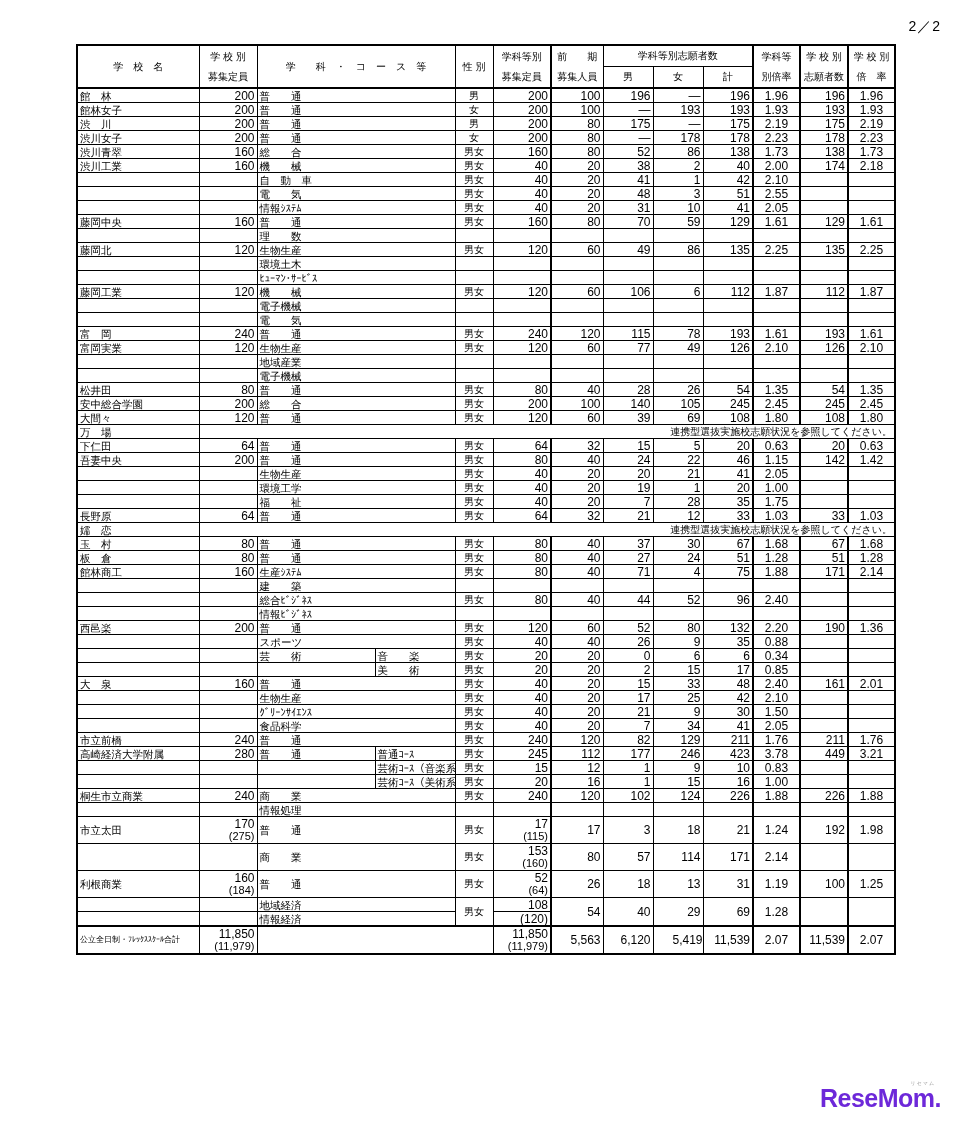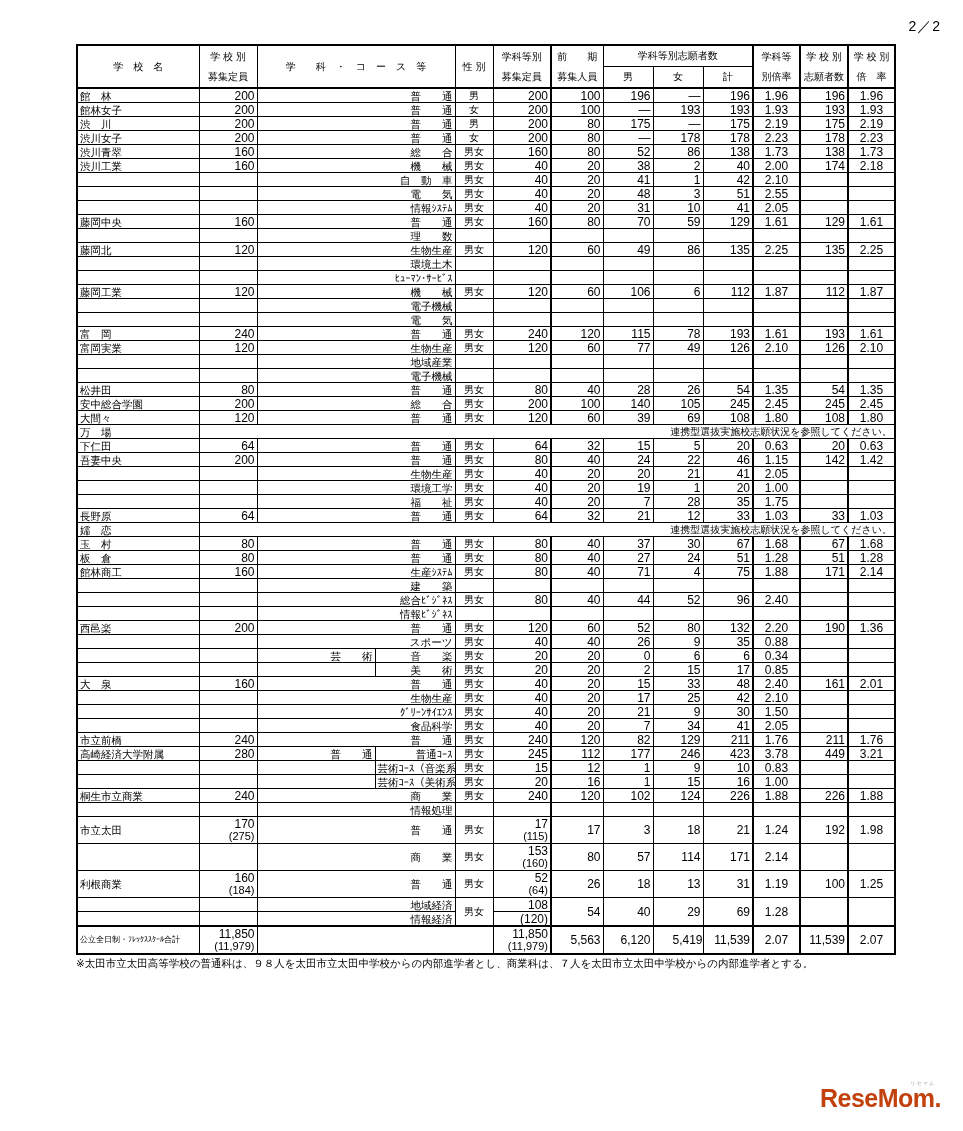--- a/index.html
+++ b/index.html
@@ -48,21 +48,21 @@
   }
   .hd2{height:40px;}
   .hdsplit{padding:0;}
   .hdsplit .l1{display:block;height:20px;line-height:20px;}
   .hdsplit .l2{display:block;height:20px;line-height:20px;}
 
   
   .num{text-align:right;padding-right:4px;font-size:12px;letter-spacing:0px;}
   .ratio{text-align:center;font-size:12px;}
   .sname{text-align:left;font-size:10.5px;padding-left:3px;}
-  .dept{text-align:right;font-size:10.5px;padding-left:3px;}
+  .dept{text-align:left;font-size:10.5px;padding-left:3px;}
   .gen{text-align:center;font-size:10px;}
 
   .two-line{line-height:11px;font-size:12px;}
   .two-line .sub{display:block;font-size:11px;}
 
   .spanmsg{text-align:right;font-size:10px;padding-right:6px;}
 
   .totalrow td{height:26px;}
   .total-label{font-size:8px;text-align:left;padding-left:2px;}
 
@@ -74,21 +74,21 @@
 
   .logo{
     position:absolute;right:22px;bottom:18px;
     text-align:right;
   }
   .logo .kana{
     font-size:5px;letter-spacing:1px;color:#9a9a9a;
     display:block;margin-right:6px;margin-bottom:-2px;
   }
   .logo .mark{
-    font-size:25px;font-weight:bold;color:#c2410c;
+    font-size:25px;font-weight:bold;color:#6d28d9;
     letter-spacing:-0.5px;
   }
 </style>
 </head>
 <body>
 
 <div class="page-num">2／2</div>
 
 <div class="sheet">
   <table class="grid">
@@ -931,19 +931,18 @@
           <td class="num thickT" style="height: 26px; border-bottom: 2px solid rgb(0, 0, 0);">11,539</td>
           <td class="ratio thickL thickT" style="height: 26px; border-bottom: 2px solid rgb(0, 0, 0);">2.07</td>
           <td class="num thickL thickT" style="height: 26px; border-bottom: 2px solid rgb(0, 0, 0);">11,539</td>
           <td class="ratio thickL thickR thickT" style="height: 26px; border-bottom: 2px solid rgb(0, 0, 0);">2.07</td>
         </tr>
       </tbody>
   </table>
 </div>
 
 <div class="notes">
-  <div>※太田市立太田高等学校の普通科は、９８人を太田市立太田中学校からの内部進学者とし、商業科は、７人を太田市立太田中学校からの内部進学者とする。</div>
 </div>
 
 <div class="logo">
   <span class="kana">リセマム</span>
   <span class="mark">ReseMom.</span>
 </div>
 
 </body></html>

